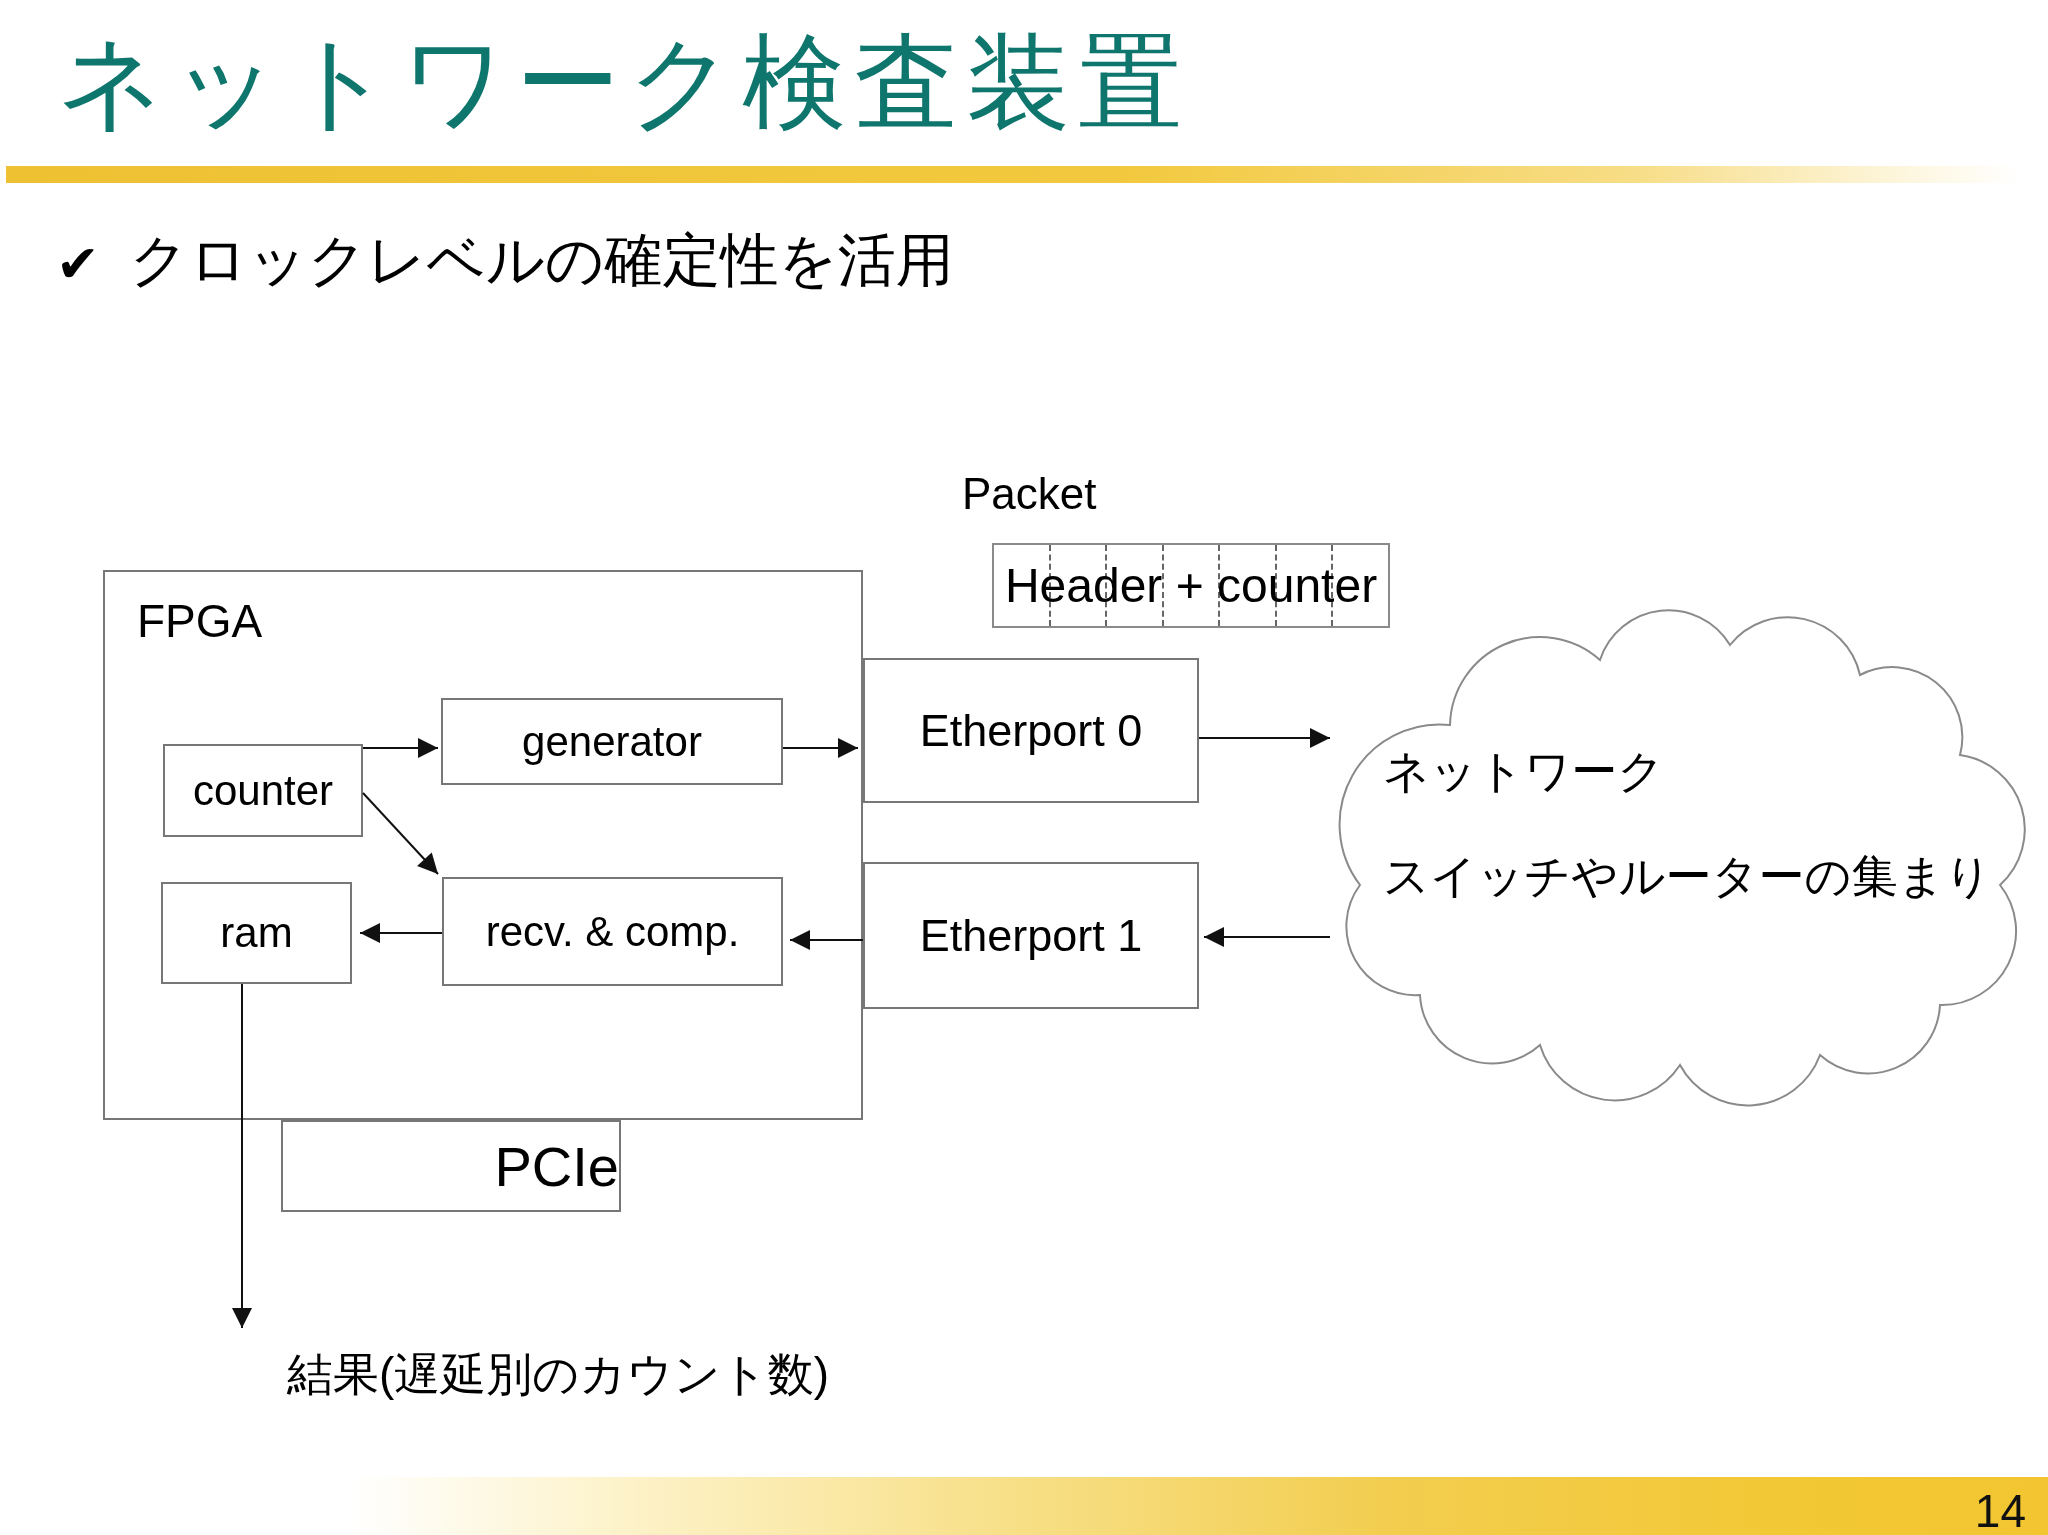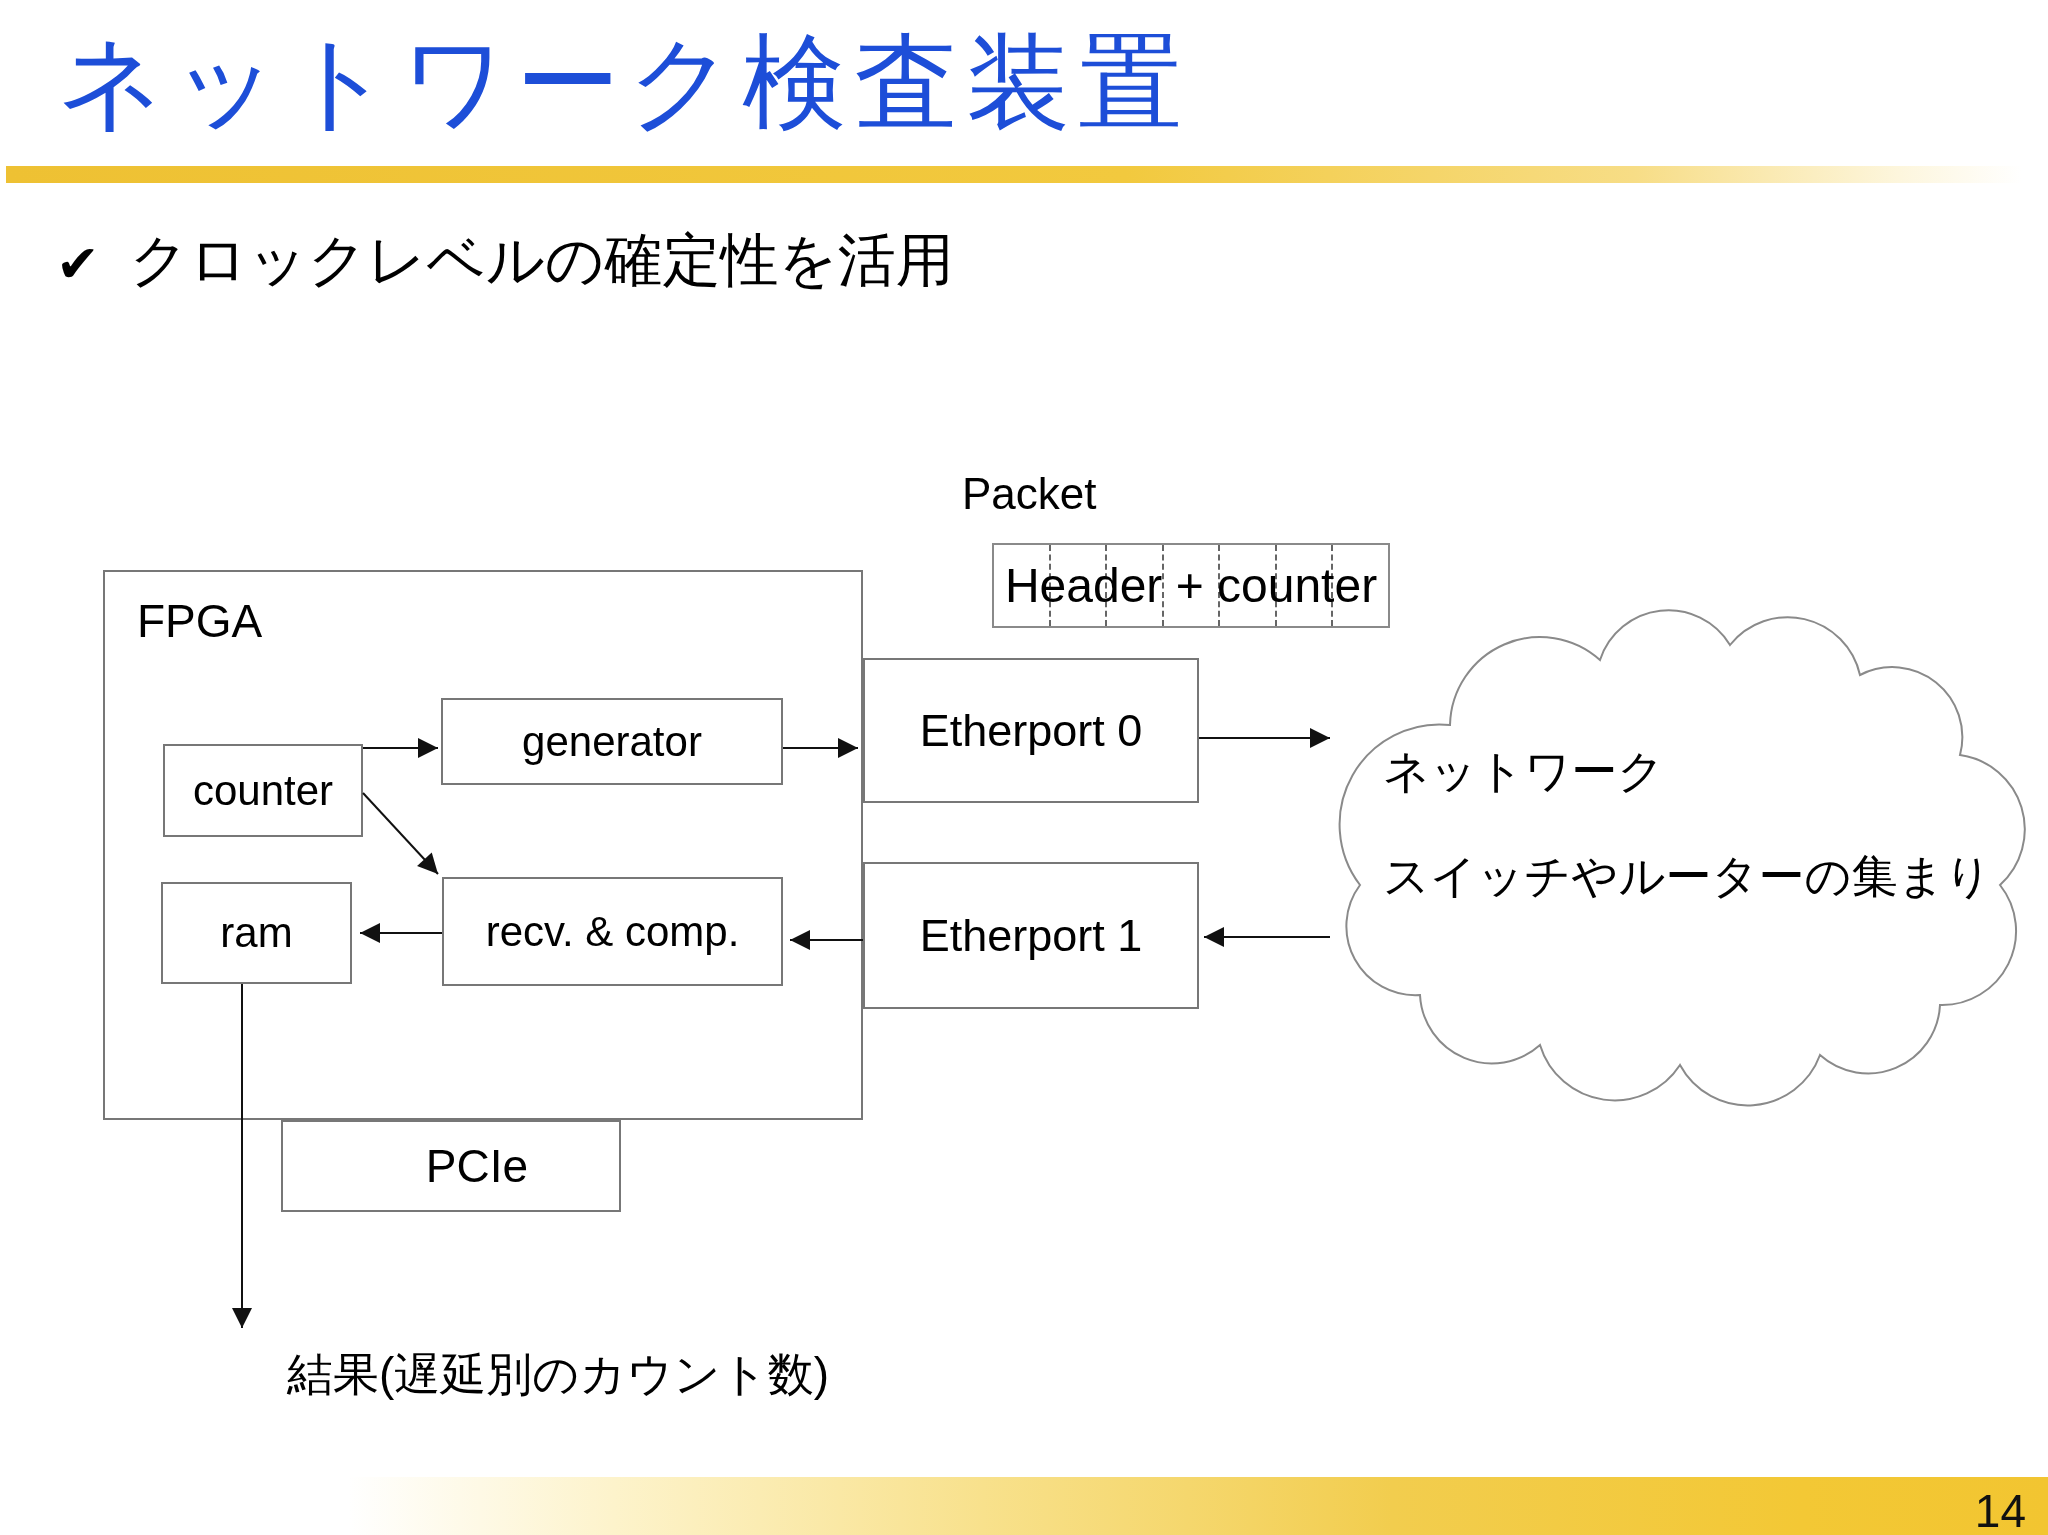--- a/index.html
+++ b/index.html
@@ -3,21 +3,21 @@
 <meta charset="utf-8">
 <style>
   html,body{margin:0;padding:0;}
   body{
     width:2048px;height:1535px;position:relative;background:#ffffff;
     font-family:"Liberation Sans","DejaVu Sans",sans-serif;color:#000;overflow:hidden;
   }
   
   .slide-title{
     position:absolute;left:58px;top:14px;font-size:104px;letter-spacing:8px;
-    color:#1d4ed8;white-space:nowrap;
+    color:#0f766e;white-space:nowrap;
   }
   .title-rule{
     position:absolute;left:6px;top:166px;width:2036px;height:17px;
     background:linear-gradient(to right,#eec133 0%,#f2c93e 55%,#f7dd86 80%,#fdf6dd 93%,#ffffff 99%);
   }
   .bullet-line{
     position:absolute;left:56px;top:222px;display:flex;align-items:center;gap:30px;
     font-size:58px;white-space:nowrap;
   }
   .bullet-check{font-size:52px;position:relative;top:3px;}
@@ -33,21 +33,21 @@
   }
   .fpga-label{padding:22px 0 0 32px;font-size:46px;}
   .box-counter{left:163px;top:700px;width:200px;height:93px;margin-top:44px;}
   .box-generator{left:441px;top:698px;width:342px;height:87px;}
   .box-ram{left:161px;top:882px;width:191px;height:102px;}
   .box-recv{left:442px;top:877px;width:341px;height:109px;}
   .box-eth0{left:863px;top:658px;width:336px;height:145px;font-size:45px;z-index:2;}
   .box-eth1{left:863px;top:862px;width:336px;height:147px;font-size:45px;z-index:2;}
   .box-pcie{
     left:281px;top:1120px;width:340px;height:92px;
-    justify-content:center;font-size:46px;z-index:2;
+    justify-content:flex-end;font-size:56px;z-index:2;
   }
   .pcie-label{padding-left:52px;}
   
   .packet-label{position:absolute;left:962px;top:469px;font-size:44px;text-align:right;}
   .packet-box{
     position:absolute;left:992px;top:543px;width:398px;height:85px;
     border:2px solid #8a8a8a;background:#fff;box-sizing:border-box;display:flex;z-index:3;
   }
   .packet-cell{flex:1;border-right:2px dashed #666;}
   .packet-cell:last-child{border-right:none;}

